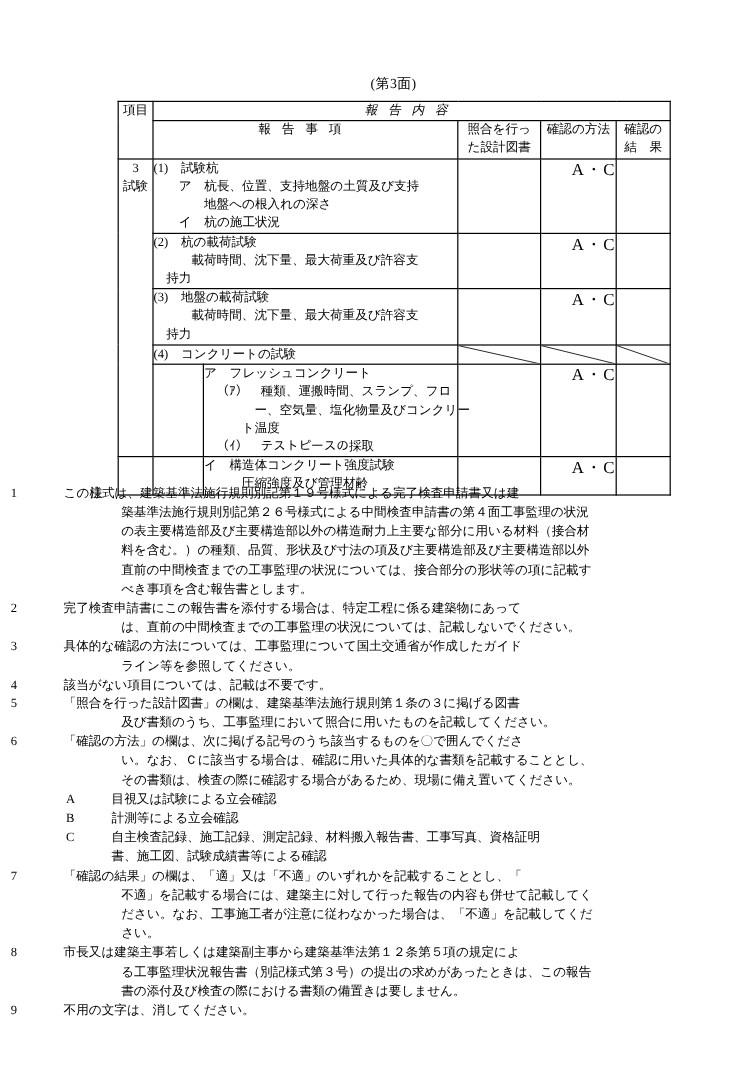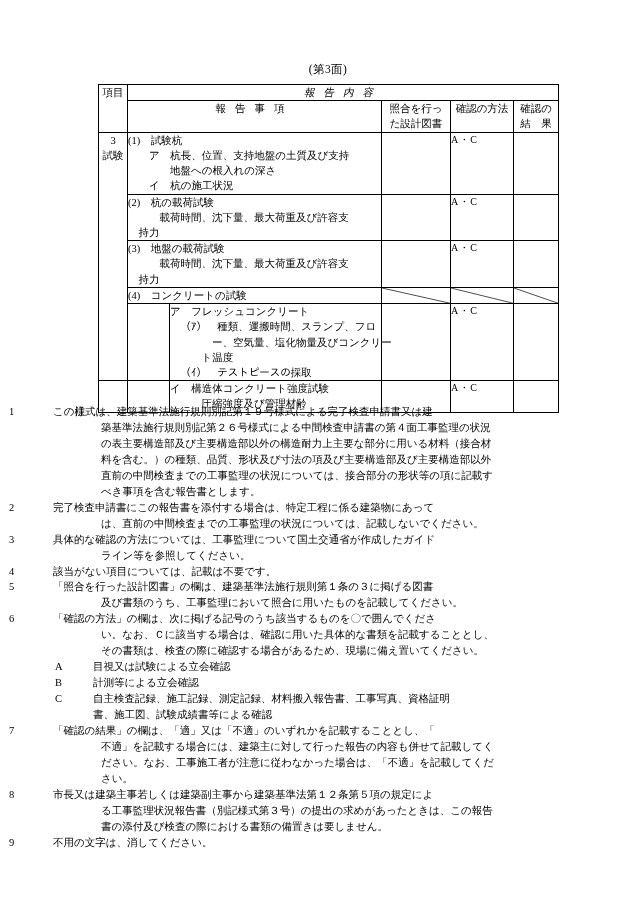--- a/index.html
+++ b/index.html
@@ -76,24 +76,24 @@
     line-height: 1.5;
   }
 
   .cell-body {
     padding: 2px 2px 3px 4px;
     vertical-align: top;
   }
   .cell-body .ln { display: block; white-space: pre; }
 
   .cell-mark {
-    text-align: left;
+    text-align: right;
     vertical-align: middle;
     letter-spacing: 1px;
-    font-size: 10px;
+    font-size: 14px;
   }
   .cell-blank { }
 
   
   .diag {
     position: relative;
   }
   .diag svg {
     position: absolute;
     left: 0; top: 0;

